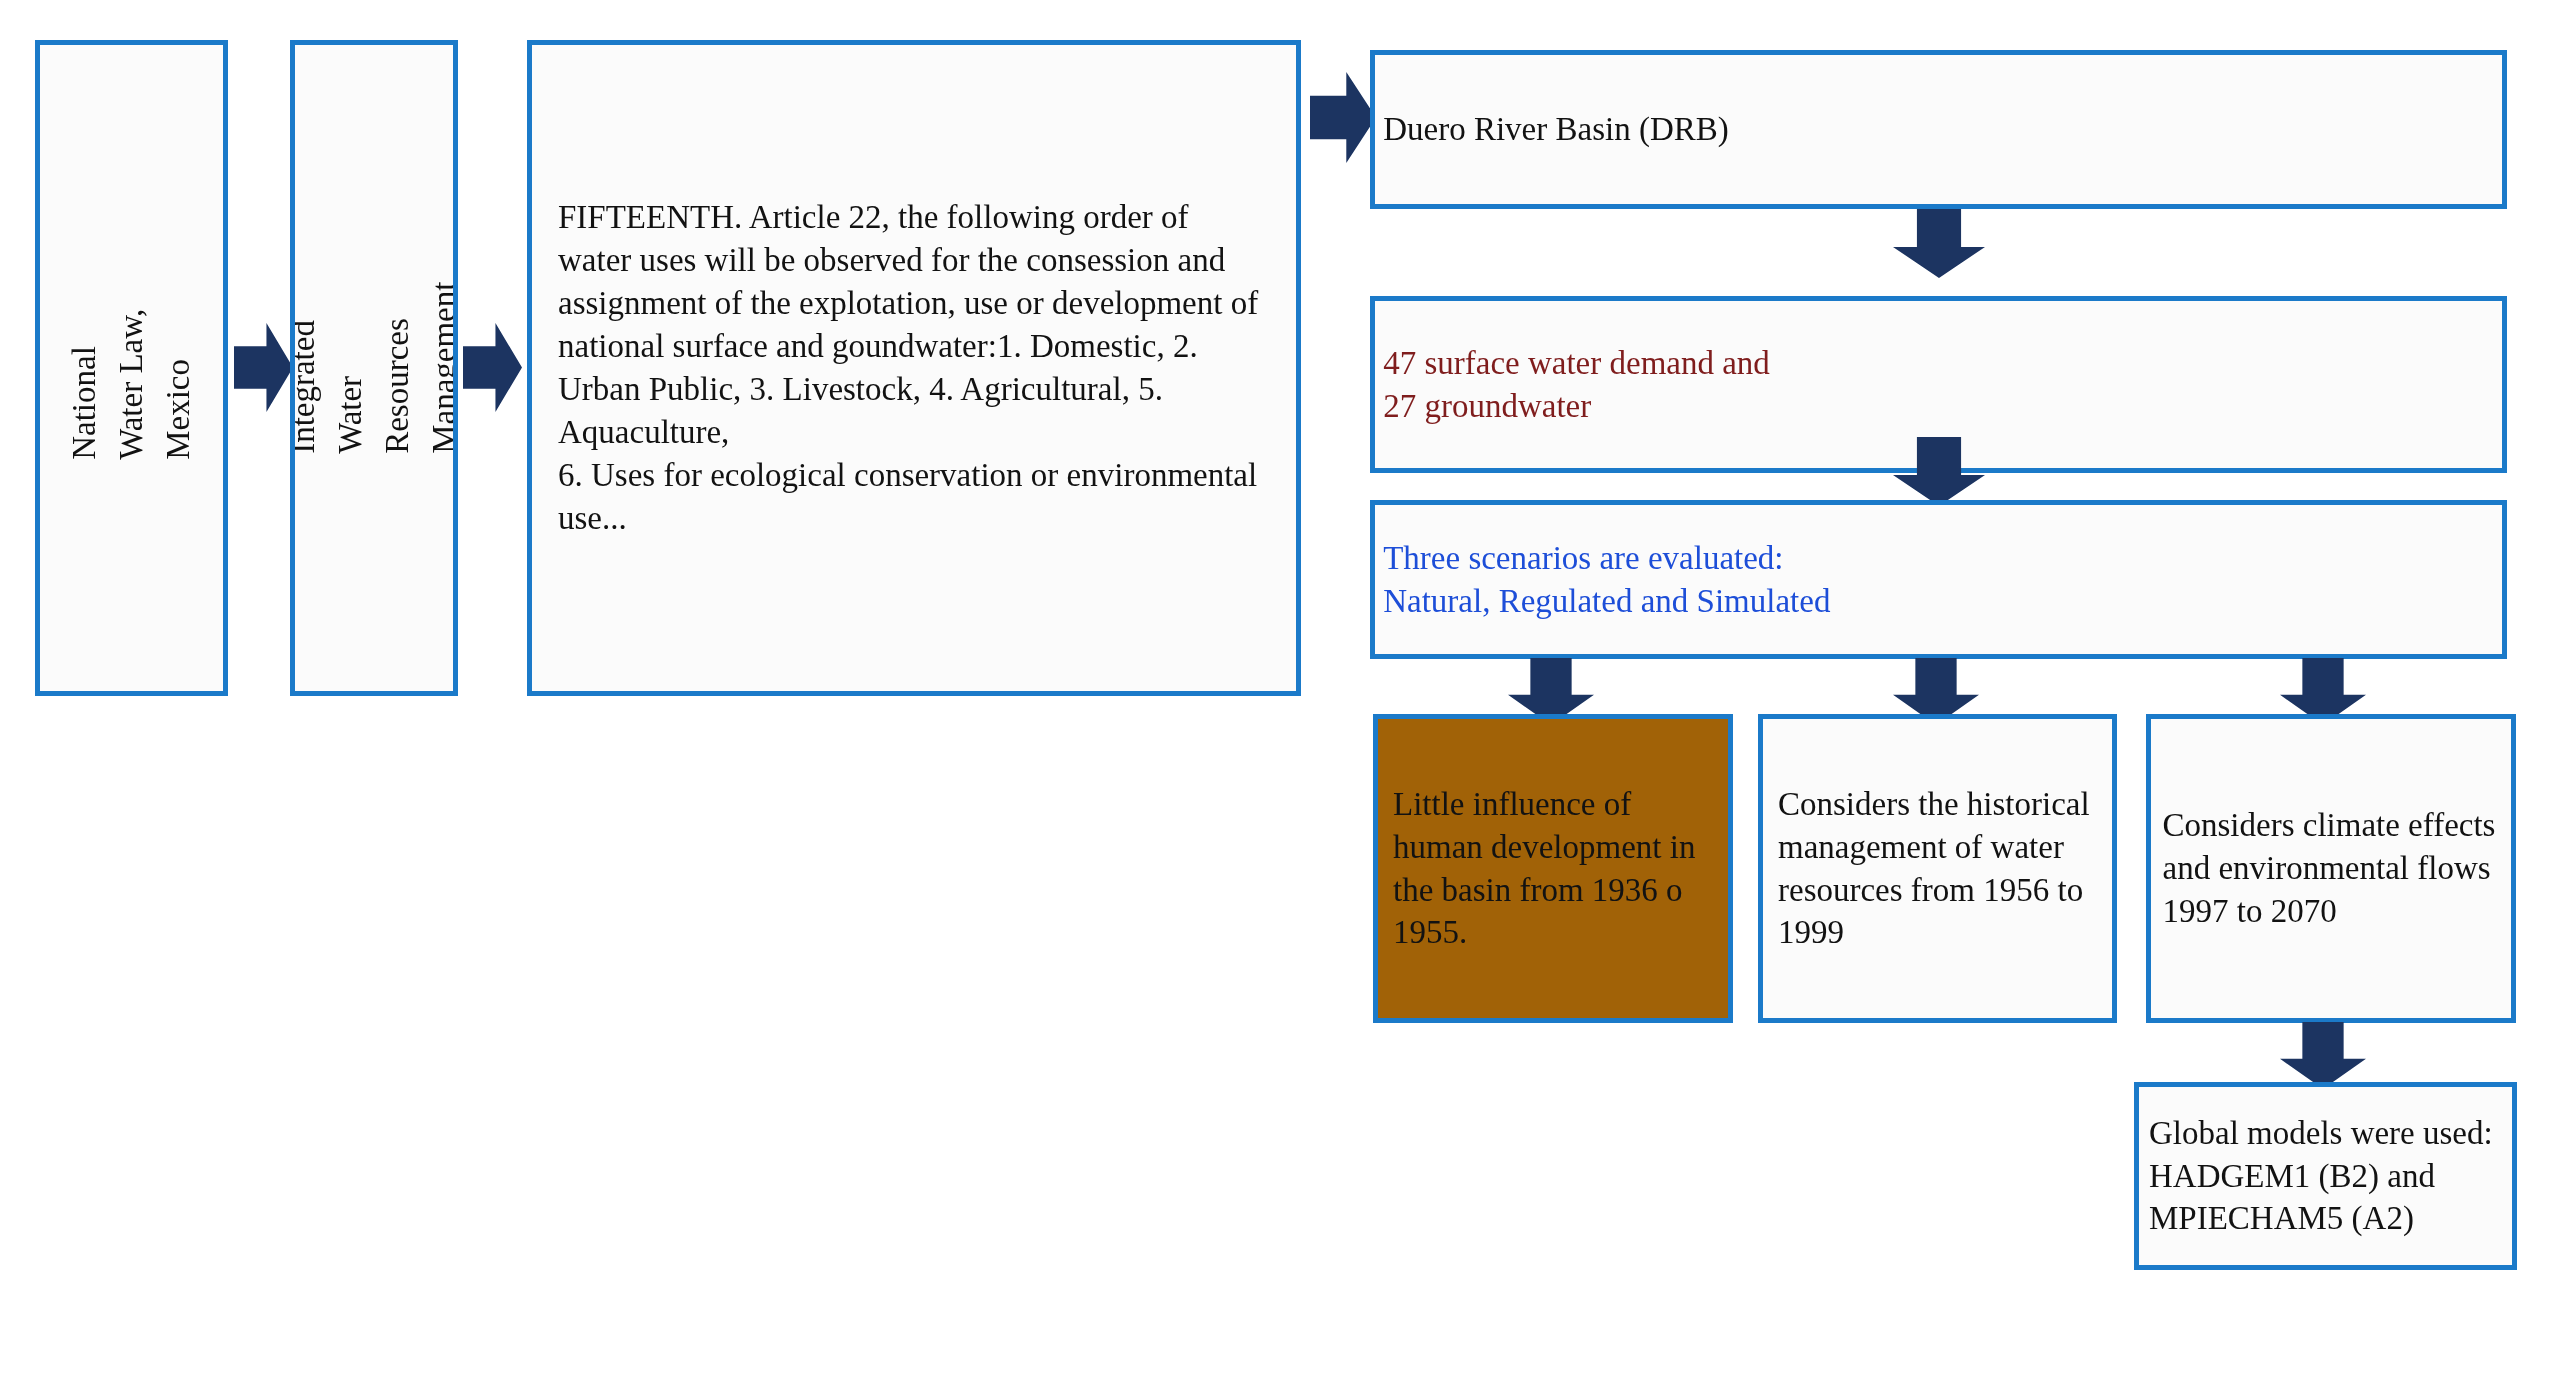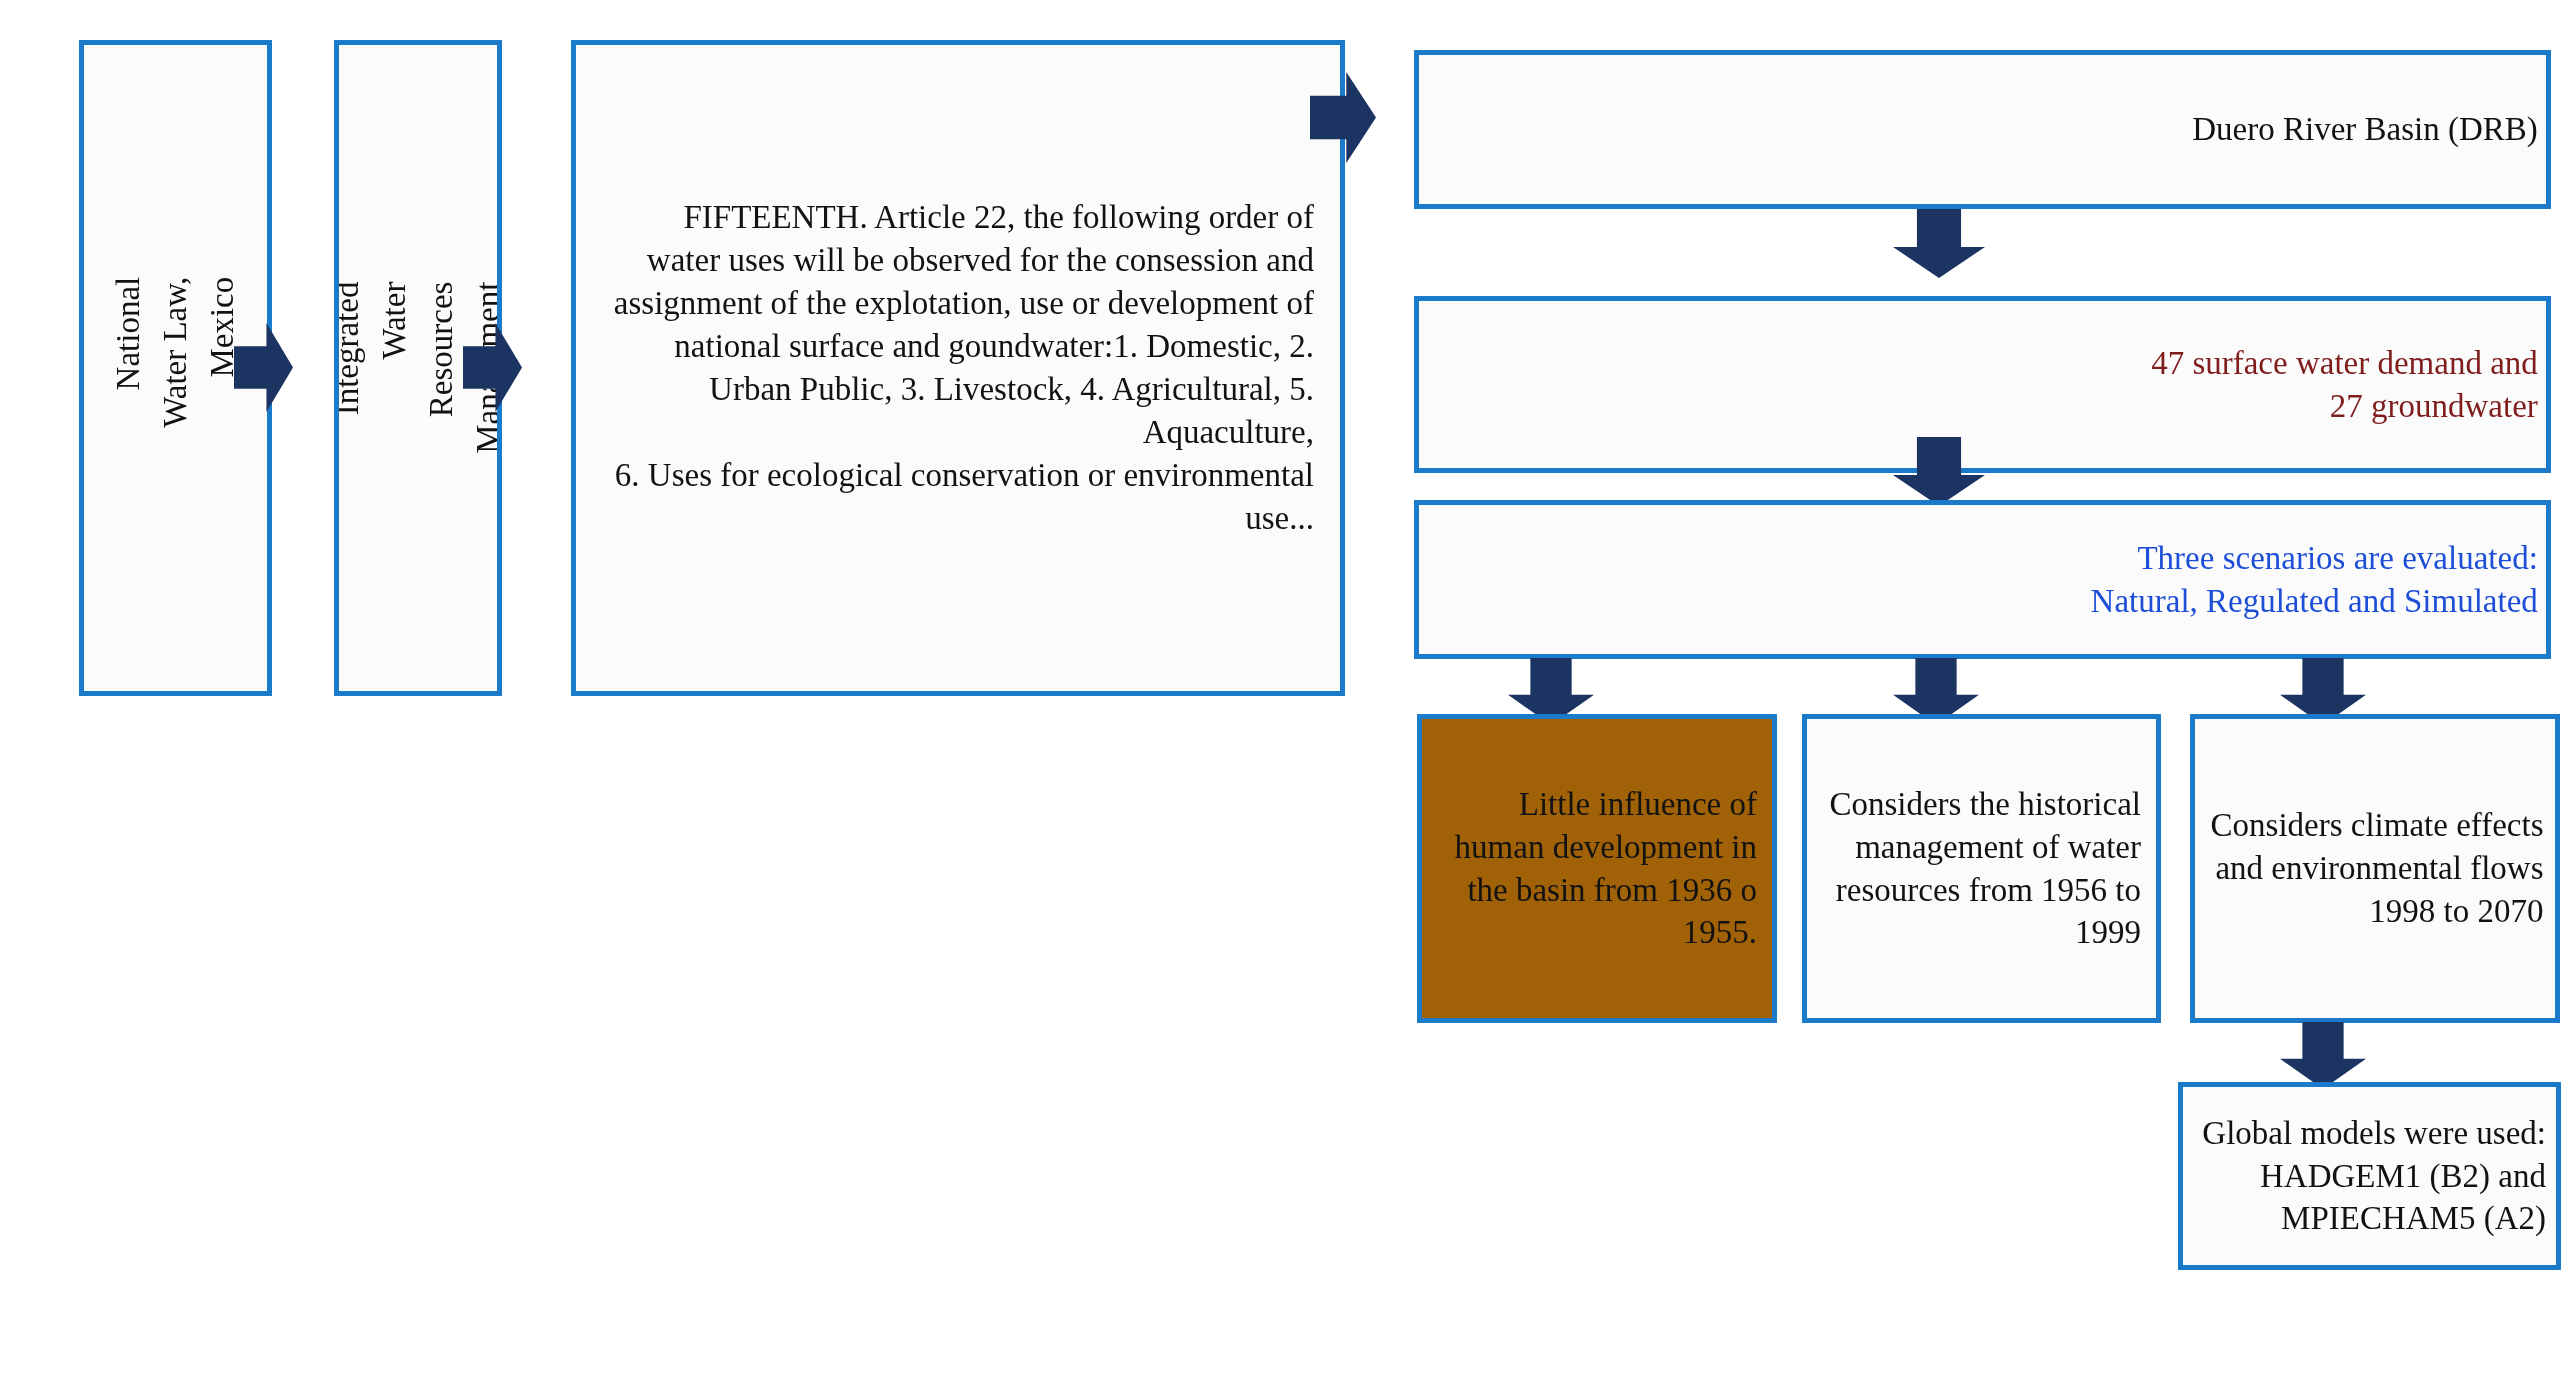--- a/index.html
+++ b/index.html
@@ -21,24 +21,23 @@
 
   
   .node {
     position: absolute;
     box-sizing: border-box;
     border: 5.8px solid #1B7AC9;
     background: #FBFBFB;
     display: flex;
     align-items: center;
     justify-content: center;
-    text-align: right;
+    text-align: left;
     color: #121212;
     line-height: 1.30;
-    margin-left: 44px;
   }
   .node .txt {
     display: block;
     width: 100%;
     padding: 0 8.2px;
     white-space: pre-line;
   }
 
   
   .node.vertical {
@@ -117,21 +116,21 @@
 
   <div class="node" style="left: 1373px; top: 714px; width: 360px; height: 309px; font-size: 33px; border-color: rgb(27, 122, 201); background-color: #a16207; color: rgb(18, 18, 18);">
     <span class="txt" style="padding:0 15px;">Little influence of human development in the basin from 1936 o 1955.</span>
   </div>
 
   <div class="node" style="left: 1758px; top: 714px; width: 359px; height: 309px; font-size: 33px; border-color: rgb(27, 122, 201); background-color: rgb(251, 251, 251); color: rgb(18, 18, 18);">
     <span class="txt" style="padding:0 15px;">Considers the historical management of water resources from 1956 to 1999</span>
   </div>
 
   <div class="node" style="left: 2146px; top: 714px; width: 370px; height: 309px; font-size: 33px; border-color: rgb(27, 122, 201); background-color: rgb(251, 251, 251); color: rgb(18, 18, 18);">
-    <span class="txt" style="padding:0 11.5px;">Considers climate effects and environmental flows 1998 to 2070</span>
+    <span class="txt" style="padding:0 11.5px;">Considers climate effects and environmental flows 1997 to 2070</span>
   </div>
 
   <div class="arrow down" style="left: 2280px; top: 1022px; width: 86px; height: 67px; background-color: rgb(28, 52, 97);"></div>
 
   <div class="node" style="left: 2134px; top: 1082px; width: 383px; height: 188px; font-size: 33px; border-color: rgb(27, 122, 201); background-color: rgb(251, 251, 251); color: rgb(18, 18, 18); font-family: Liberation Serif, serif;">
     <span class="txt" style="padding:0 10px;">Global models were used: HADGEM1 (B2) and MPIECHAM5 (A2)</span>
   </div>
 
 </div>
 

